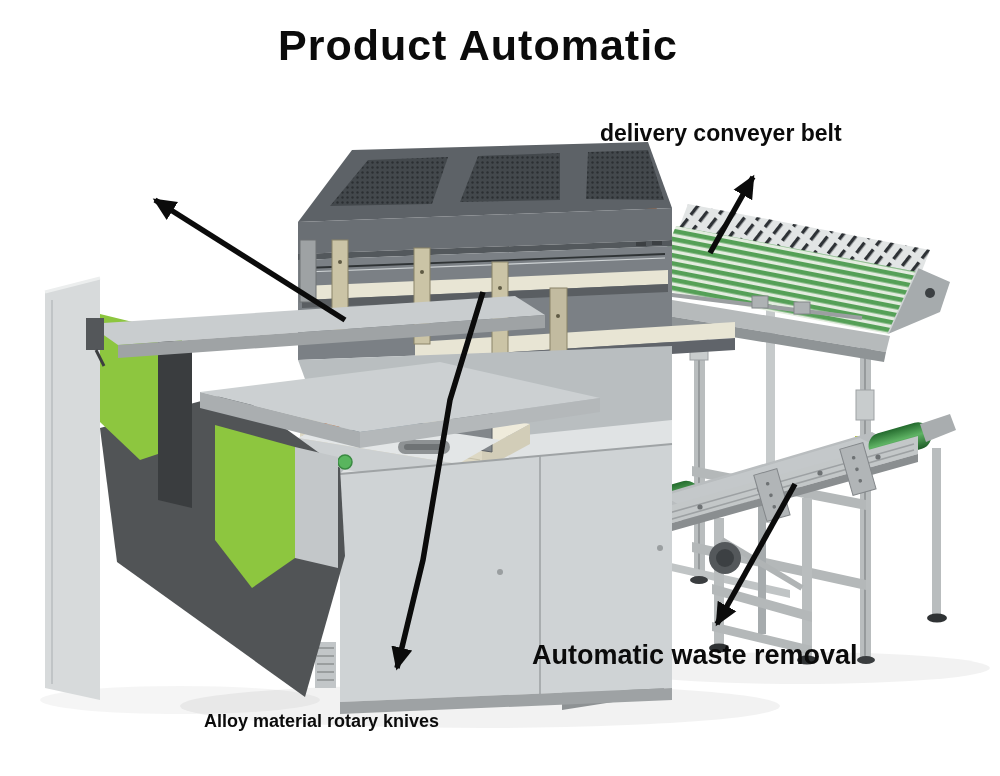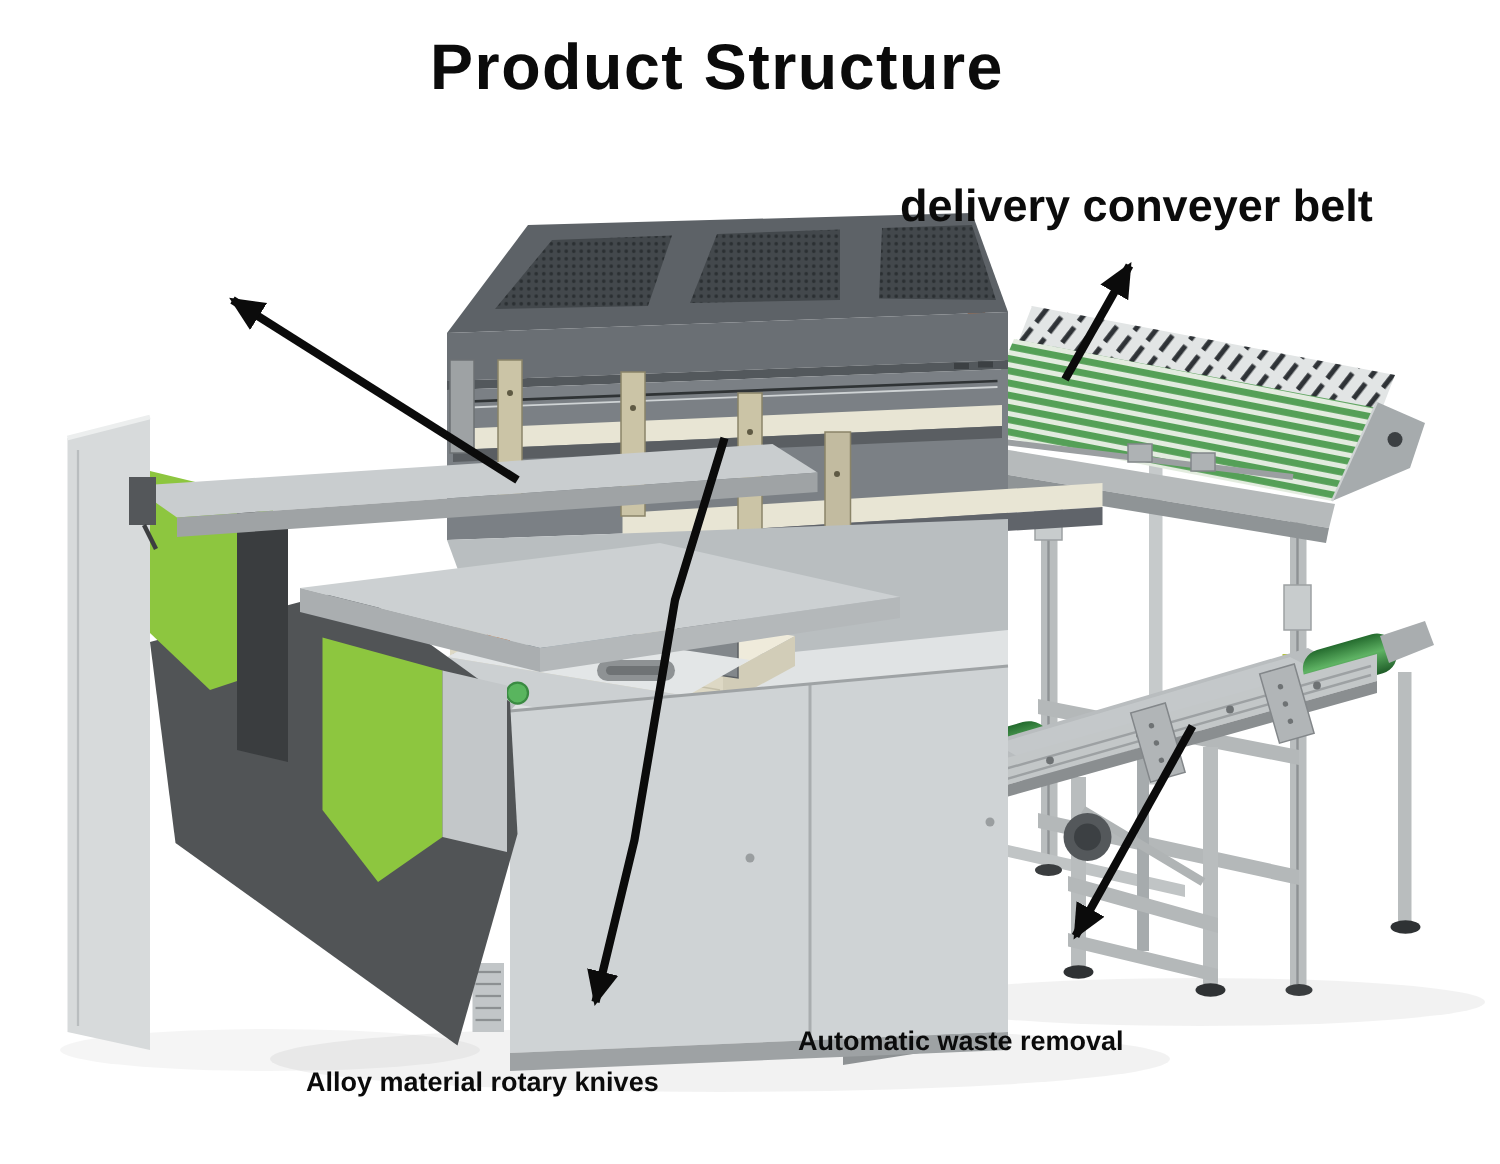--- a/index.html
+++ b/index.html
@@ -10,23 +10,23 @@
   }
   #stage{position:absolute;inset:0;}
   svg{display:block;}
   .label{
     position:absolute;font-weight:700;color:var(--text-black,#0b0b0b);
     white-space:nowrap;letter-spacing:0px;line-height:1.1;
     font-family:"Liberation Sans", sans-serif;
   }
   .title{left:0;top:22px;width:956px;text-align:center;font-size:43px;letter-spacing:1px;}
   .lbl-thread{left:15px;top:146px;font-size:26px;}
-  .lbl-conveyor{left:600px;top:121px;font-size:30px;}
+  .lbl-conveyor{left:600px;top:121px;font-size:23px;}
   .lbl-knives{left:204px;top:712px;font-size:18px;}
-  .lbl-waste{left:532px;top:641px;font-size:18px;margin-top:44px;}
+  .lbl-waste{left:532px;top:641px;font-size:27px;}
 </style>
 </head>
 <body>
 
 <div id="stage">
 
   <svg width="1000" height="776" viewBox="0 0 1000 776">
     <defs>
       <pattern id="mesh" width="5" height="5" patternUnits="userSpaceOnUse">
         <rect width="5" height="5" fill="var(--mesh-dark,#43484c)"></rect>
@@ -295,17 +295,17 @@
     </g>
 
     <g stroke="var(--text-black,#0b0b0b)" stroke-width="5.5" fill="none">
       <line x1="345" y1="320" x2="155" y2="200" marker-end="url(#arrowHead)"></line>
       <line x1="710" y1="253" x2="753" y2="177" marker-end="url(#arrowHead)"></line>
       <path d="M483,292 L450,400 L423,560 L397,668" marker-end="url(#arrowHead)"></path>
       <line x1="795" y1="484" x2="717" y2="624" marker-end="url(#arrowHead)"></line>
     </g>
   </svg>
 
-  <div class="label title">Product Structure</div>
+  <div class="label title">Product Automatic</div>
   <div class="label lbl-conveyor">delivery conveyer belt</div>
   <div class="label lbl-knives">Alloy material rotary knives</div>
   <div class="label lbl-waste">Automatic waste removal</div>
 </div>
 
 </body></html>

